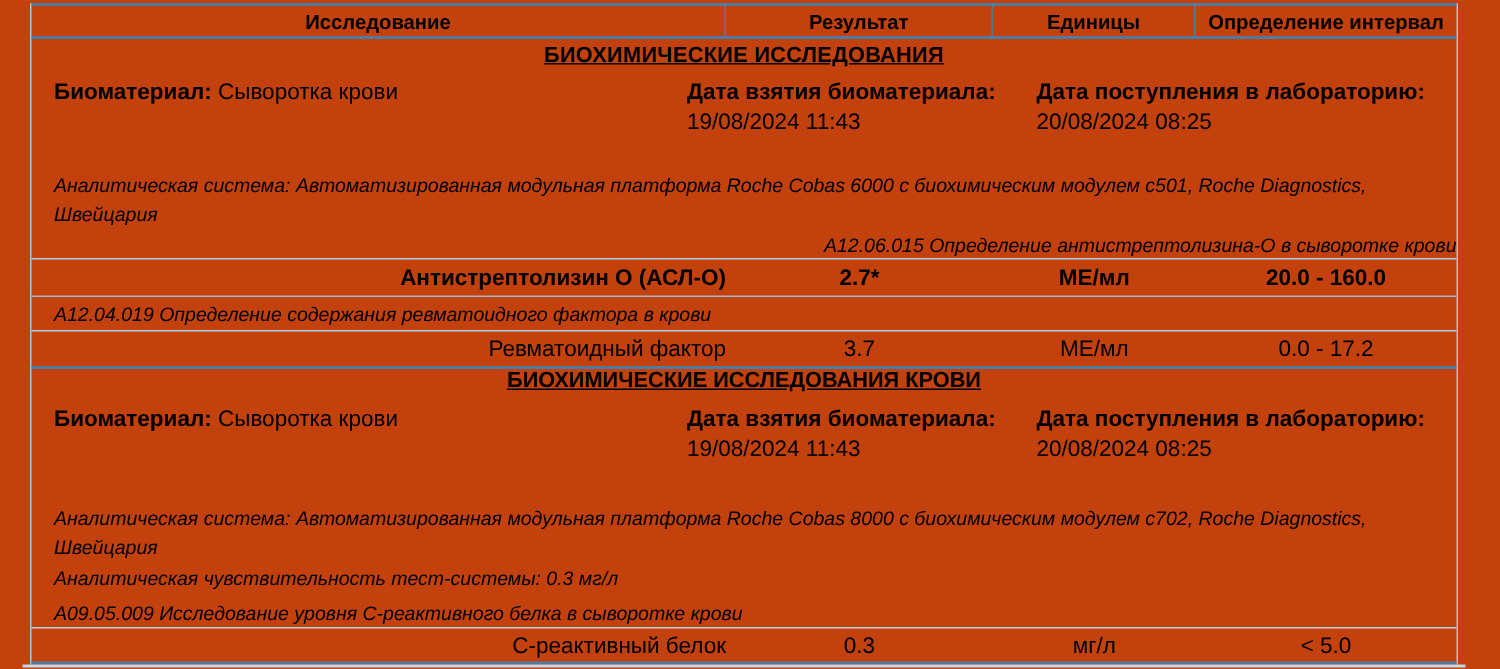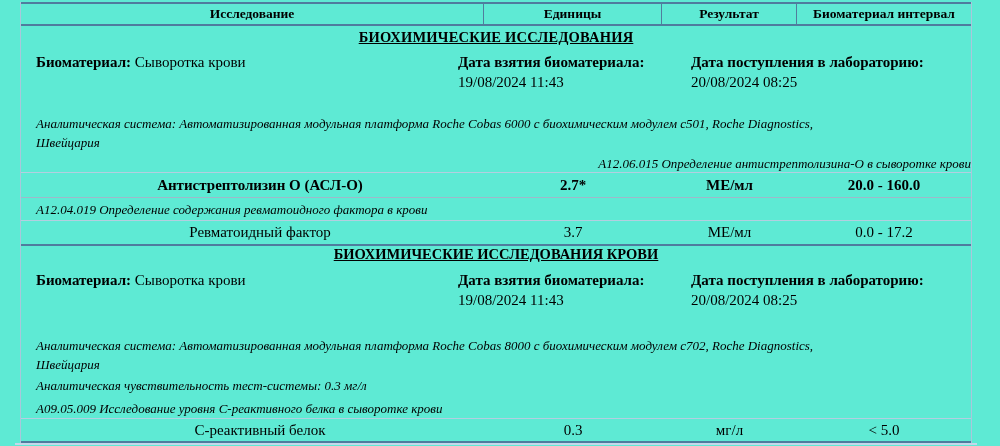--- a/index.html
+++ b/index.html
@@ -1,18 +1,18 @@
 <!DOCTYPE html>
 <html><head>
 <meta charset="utf-8">
 <style>
   html,body{margin:0;padding:0;background:#fff;}
   .stage{
-    position:relative;width:1000px;height:446px;background:#5eead4;
-    font-family:Liberation Serif, serif;color:#000;
+    position:relative;width:1000px;height:446px;background:#c2410c;
+    font-family:Liberation Sans, sans-serif;color:#000;
     overflow:hidden;
   }
   .tbl{
     position:absolute;left:20px;top:2px;width:952px;
     border-left:1px solid #a9c7db;border-right:1px solid #a9c7db;
     box-sizing:border-box;
   }
   .thead{
     display:grid;grid-template-columns:463px 178px 135px 174px;
     border-top:2px solid #4f7c9e;border-bottom:2px solid #4f7c9e;
@@ -38,42 +38,42 @@
   .notes.n2{margin-top:26px;}
   .sens{font-style:italic;font-size:13px;line-height:19px;padding-left:15px;margin-top:2px;}
   .code-line{font-style:italic;font-size:13px;line-height:17px;padding-left:15px;}
   .code-line.cl1{margin-top:3px;text-align:right;}
   .code-line.cl2{padding-top:3px;padding-bottom:2px;border-bottom:1px solid #b3cfe0;min-height:17px;}
   .code-line.cl3{margin-top:4px;line-height:19px;}
   .trow{
     display:grid;grid-template-columns:463px 178px 135px 174px;
     align-items:center;font-size:15px;
   }
-  .trow .name{padding-left:15px;text-align:center;white-space:nowrap;}
+  .trow .name{padding-left:15px;text-align:right;white-space:nowrap;}
   .trow .val{text-align:center;white-space:nowrap;}
   .trow.bold{font-weight:bold;border-top:1px solid #b3cfe0;border-bottom:1px solid #9fb8c9;height:24px;}
   .trow.r2{height:23px;}
   .trow.r3{border-top:1px solid #b3cfe0;height:22px;}
   .sep-thick{border-top:2px solid #4f7c9e;height:0;}
   .bottom-line{border-top:2px solid #4f7c9e;height:0;}
   .sec2-title{height:20px;display:flex;justify-content:center;font-weight:bold;font-size:14.5px;}
   .sec2-title span{text-decoration:underline;}
   .bottom-strip{position:absolute;left:15px;top:443px;width:962px;height:2px;background:#c3d9ea;}
 </style>
 </head>
 <body>
 
 <div class="stage">
   <div class="tbl">
 
     <div class="thead">
       <div class="th">Исследование</div>
+      <div class="th">Результат</div>
       <div class="th">Единицы</div>
-      <div class="th">Результат</div>
-      <div class="th">Биоматериал интервал</div>
+      <div class="th">Определение интервал</div>
     </div>
 
     <div class="sec-title">
       <span>БИОХИМИЧЕСКИЕ ИССЛЕДОВАНИЯ</span>
     </div>
 
     <div class="bio l1">
       <div class="c">
         <span class="lbl">Биоматериал:</span>
         <span>Сыворотка крови</span>

